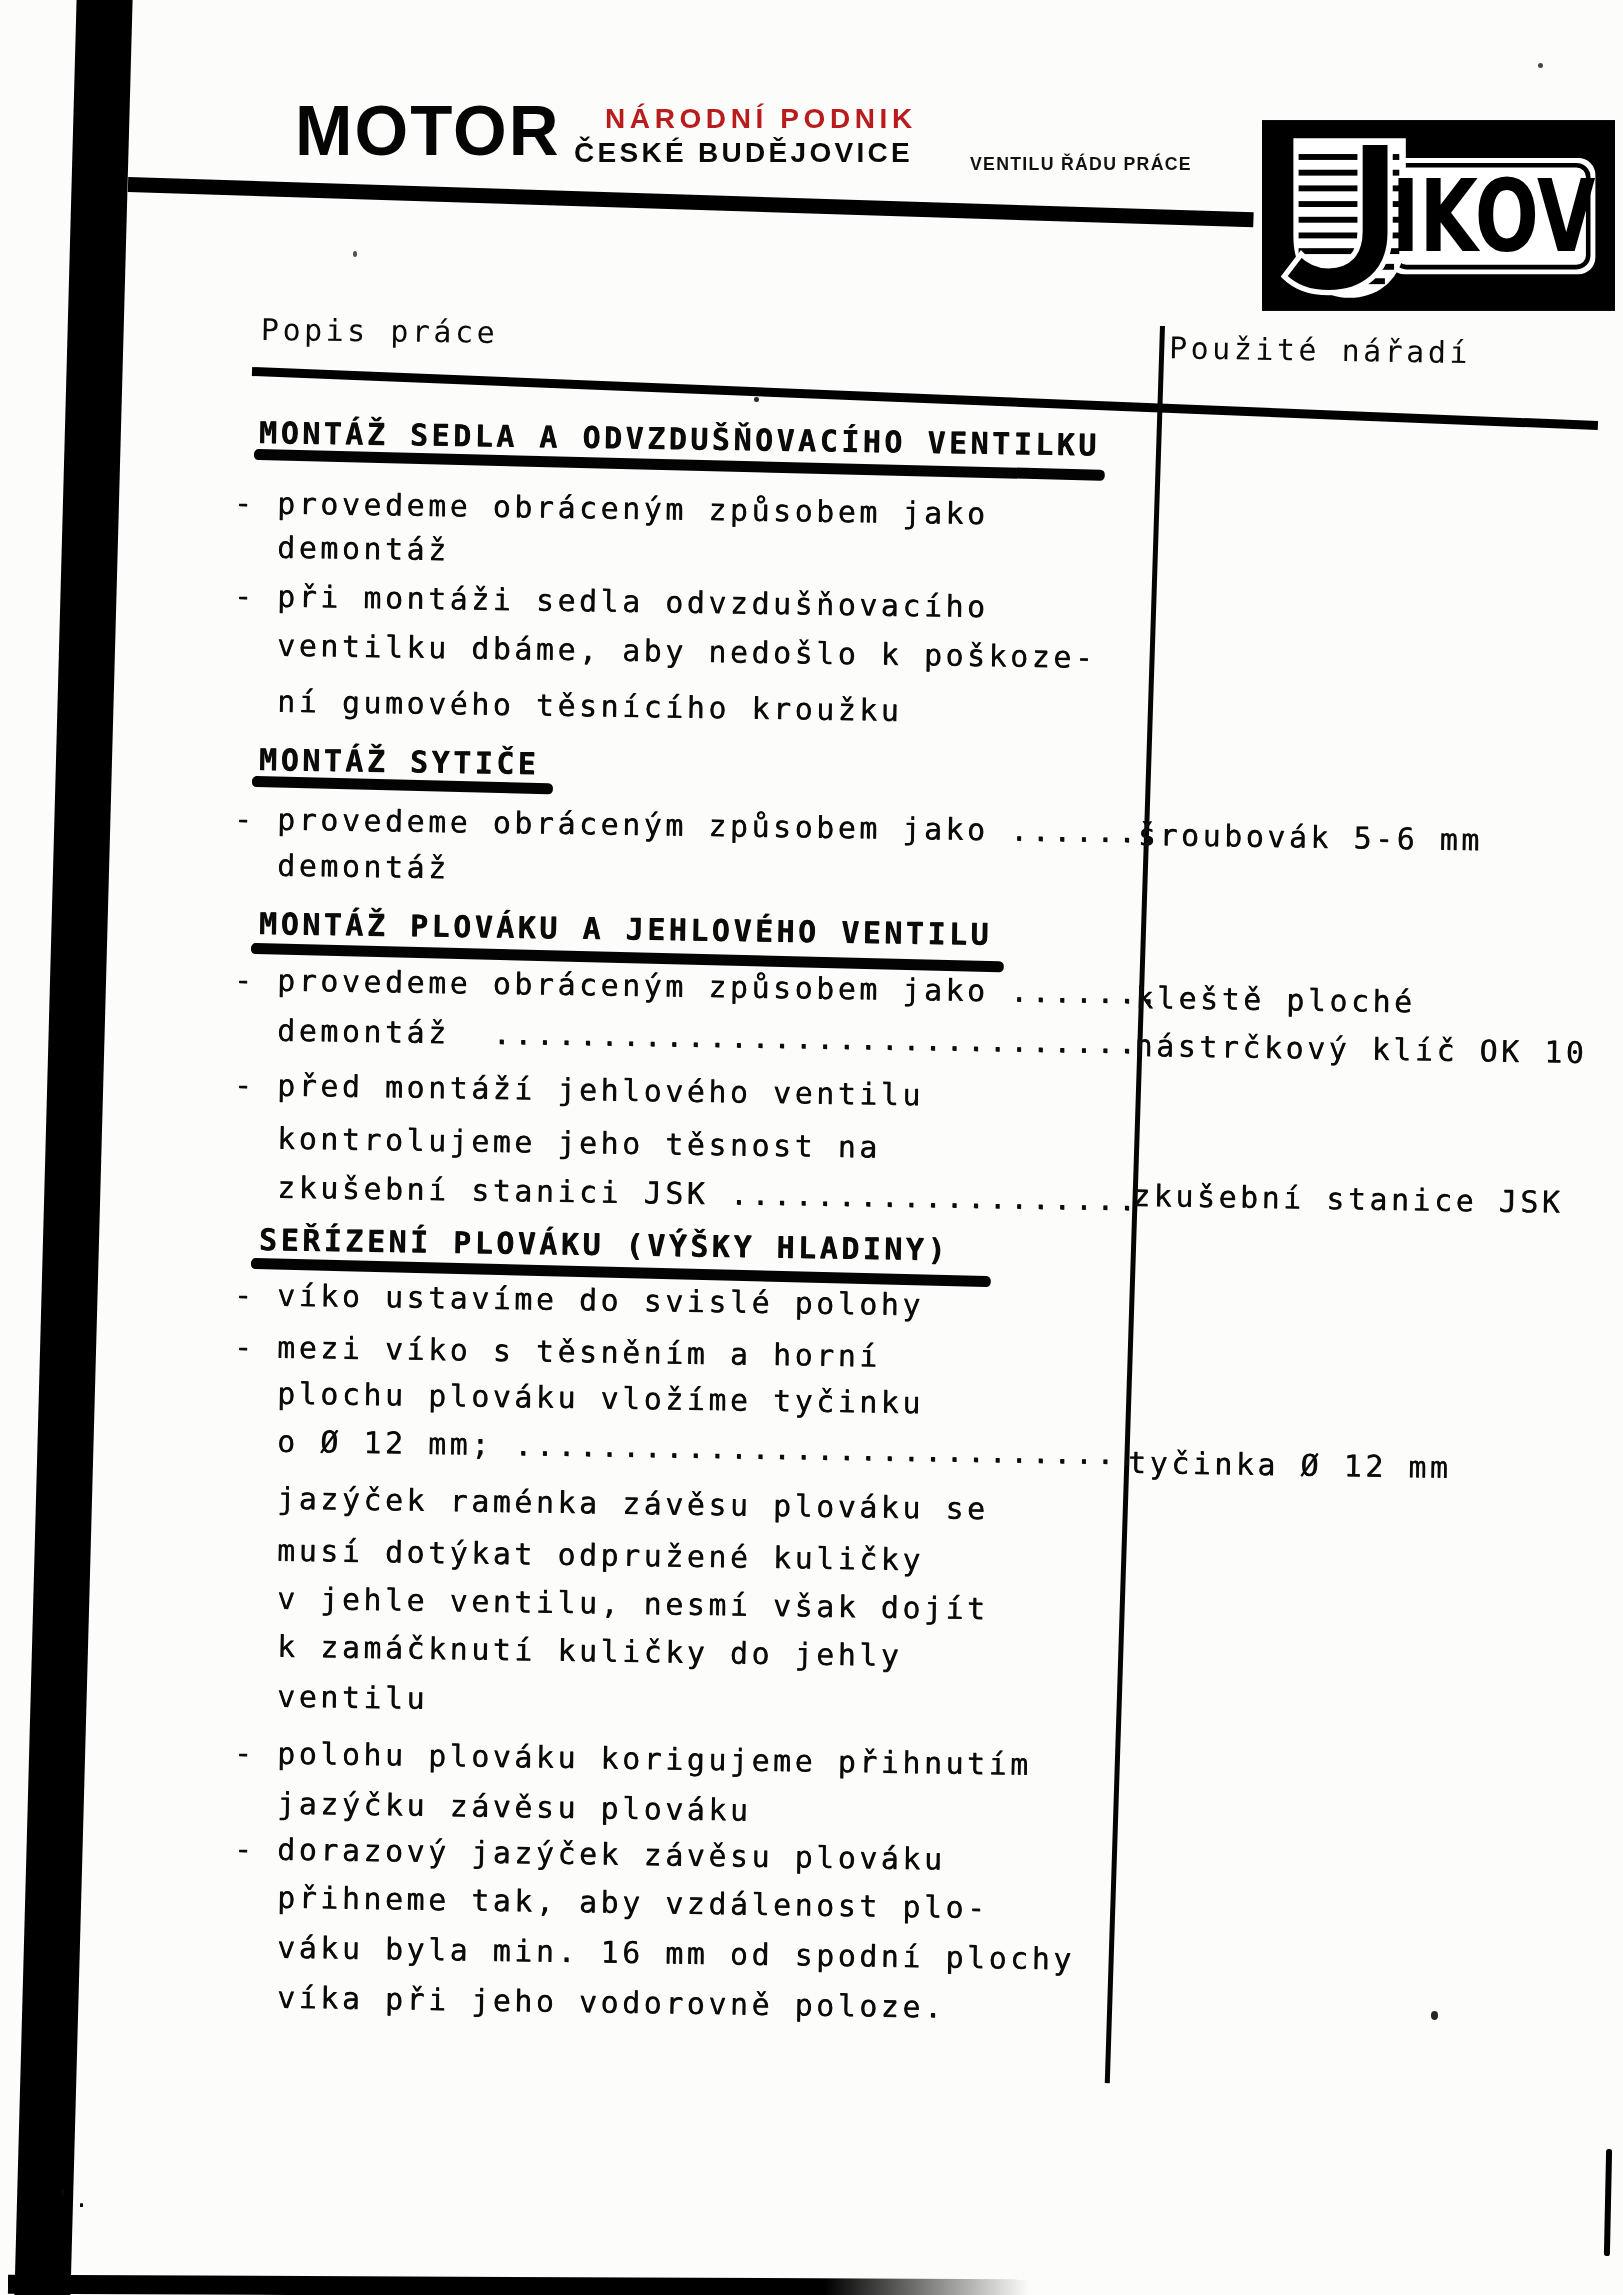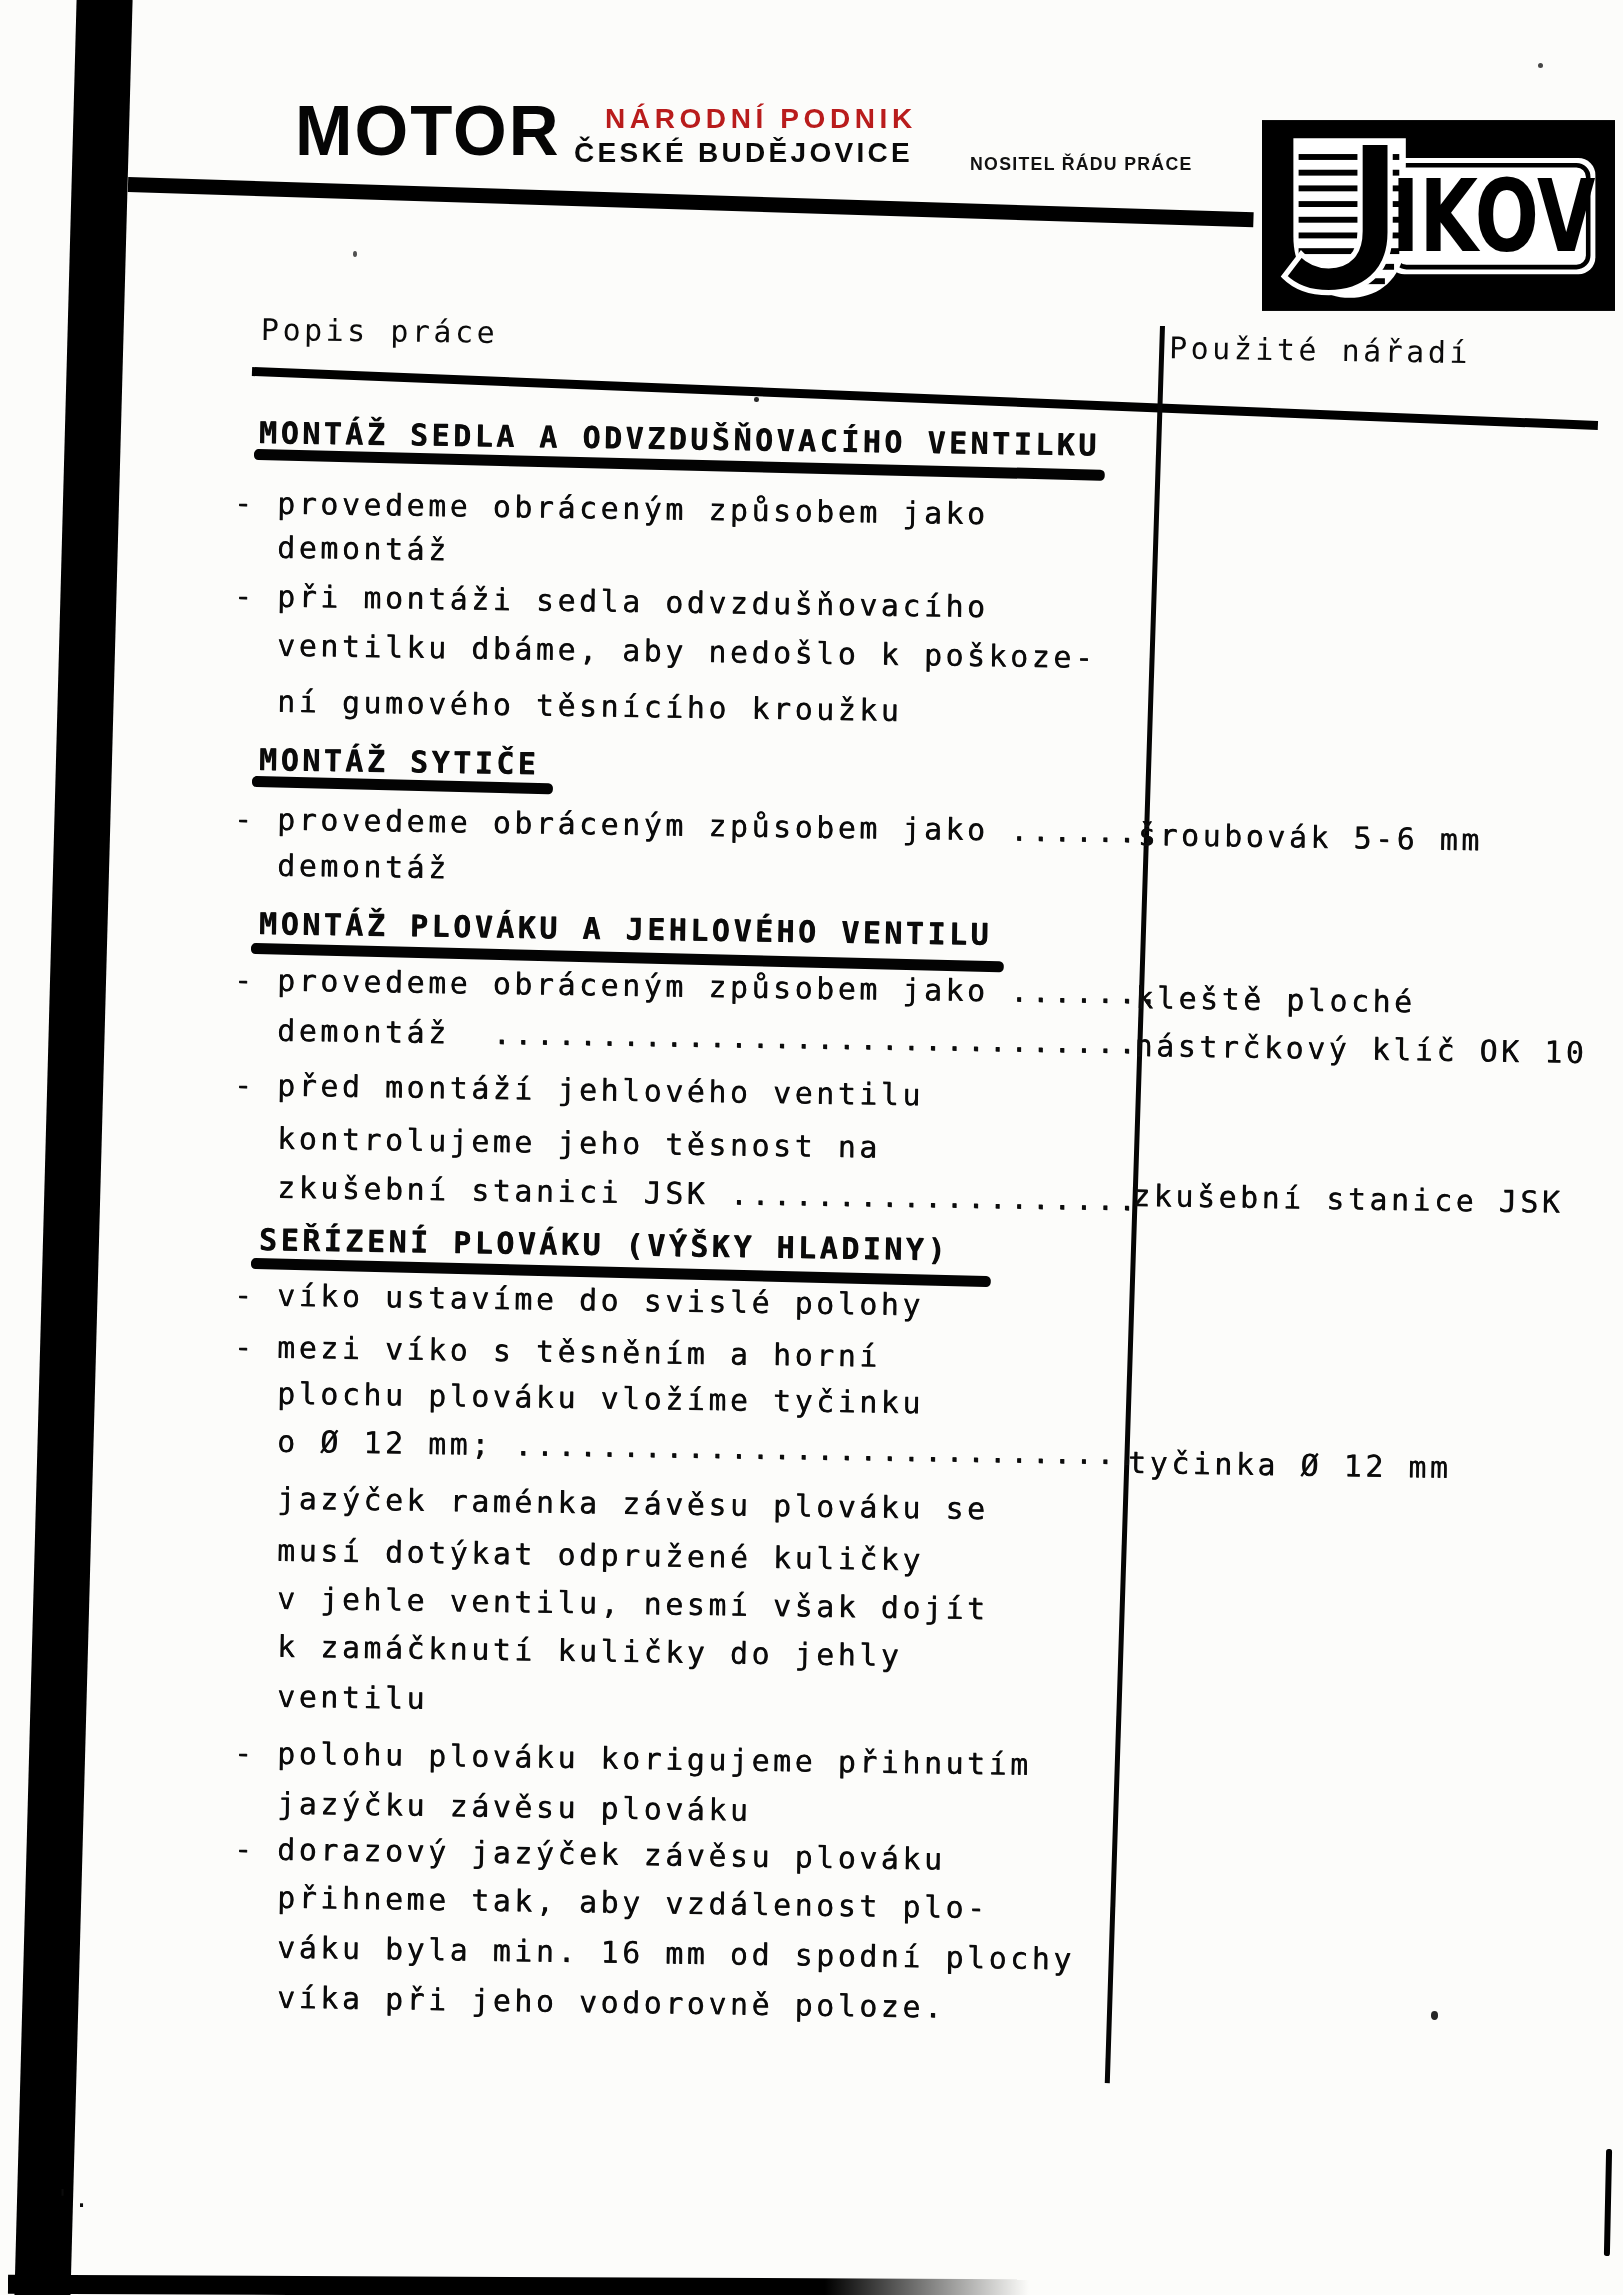--- a/index.html
+++ b/index.html
@@ -56,21 +56,21 @@
   <div class="mark-right"></div>
   <div class="speck" style="left:754px;top:397px;width:4.6px;height:4.6px"></div>
   <div class="speck" style="left:1431px;top:2011px;width:7.2px;height:8.5px"></div>
   <div class="speck" style="left:353px;top:251px;width:3.9px;height:5.9px;opacity:.8"></div>
   <div class="speck" style="left:1538px;top:63px;width:5.2px;height:5.2px;opacity:.85"></div>
   <div class="mark-bl">'.</div>
 
   <div class="brand">MOTOR</div>
   <div class="org1">NÁRODNÍ PODNIK</div>
   <div class="org2">ČESKÉ BUDĚJOVICE</div>
-  <div class="award">NOSITEL ŘÁDU PRÁCE</div>
+  <div class="award">VENTILU ŘÁDU PRÁCE</div>
   <div class="rule-top"></div>
 
   <svg class="jikov" width="353" height="191" viewBox="0 0 540 292">
     <rect x="-80" y="118" width="90" height="30" fill="#000"></rect>
     <rect width="540" height="292" fill="#000"></rect>
     <rect x="192" y="58" width="318" height="178" rx="26" fill="#fff"></rect>
     <rect x="203" y="69" width="296" height="156" rx="18" fill="none" stroke="#000" stroke-width="7"></rect>
     <g>
       <path d="M48,28 h172 v150 c0,62 -40,94 -86,94 c-46,0 -86,-32 -86,-94 z" fill="#fff"></path>
       <clipPath id="shieldClip">

